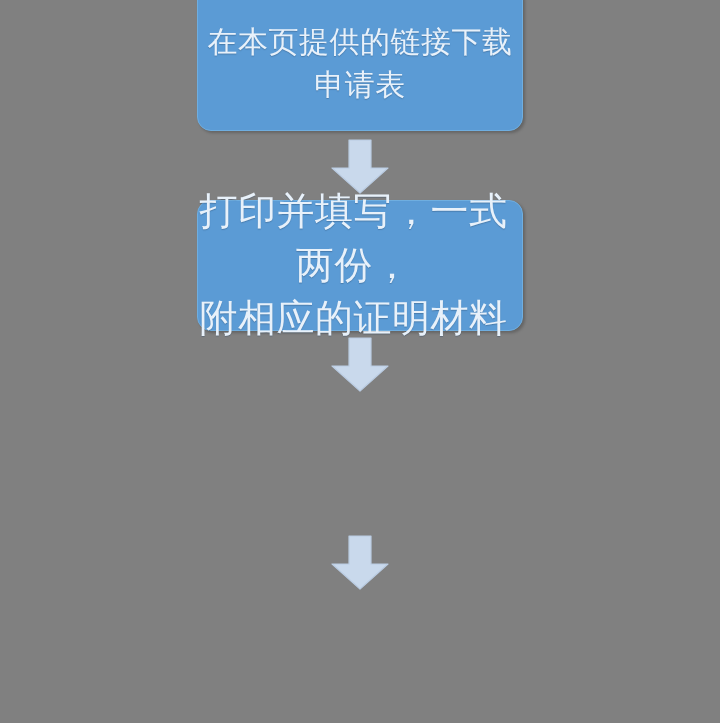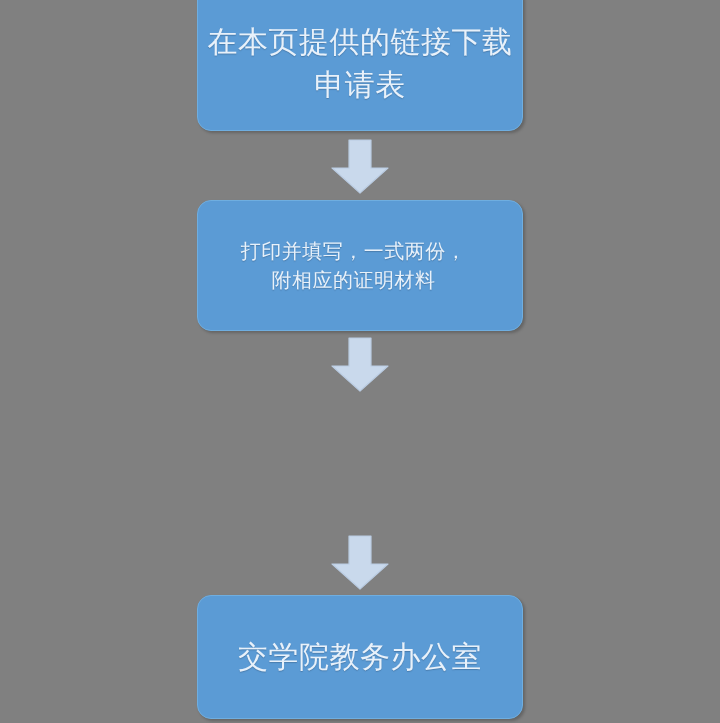--- a/index.html
+++ b/index.html
@@ -53,21 +53,21 @@
   #node-3 { left: 197px; top: 397px;  width: 326px; height: 131px; }
   #node-4 { left: 197px; top: 595px;  width: 326px; height: 124px; }
 
   
   #node-1 .node-label { transform: translateY(5px); }
 
   
   #node-2 .node-label {
     width: 352px;
     margin-left: -13px;
-    font-size: 20px;
+    font-size: 38px;
   }
 
   
   .arrow {
     position: absolute;
     width: 64px;
     height: 56px;
   }
   #arrow-1 { left: 328px; top: 139px; }
   #arrow-2 { left: 328px; top: 337px; }
@@ -100,17 +100,14 @@
     </svg>
   </div>
 
 
   <div class="arrow" id="arrow-3">
     <svg viewBox="0 0 64 56" width="64" height="56" aria-hidden="true">
       <polygon points="21,1 43,1 43,29 60,29 32,54 4,29 21,29" fill="#C9D9EC" stroke="#BACCE2" stroke-width="1.2" stroke-linejoin="round"></polygon>
     </svg>
   </div>
 
-  <div class="node" id="node-4">
-    <div class="node-label">交学院教务办公室</div>
-  </div>
 
 </div>
 
 </body></html>

